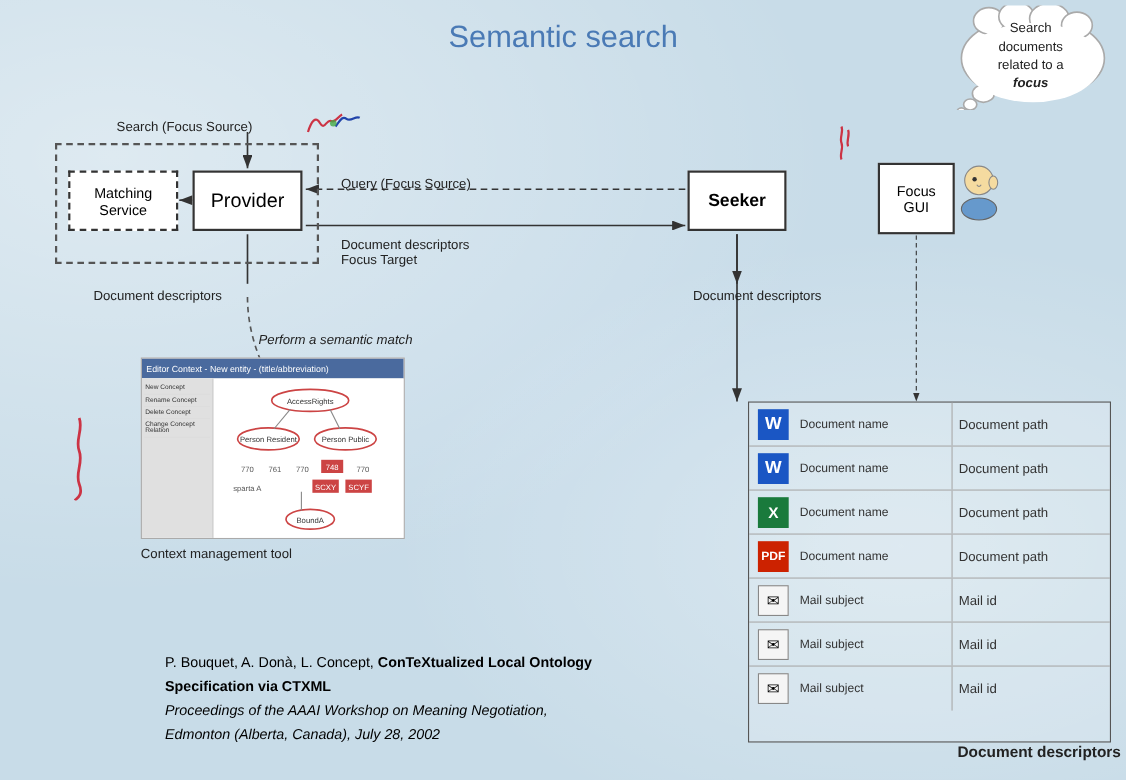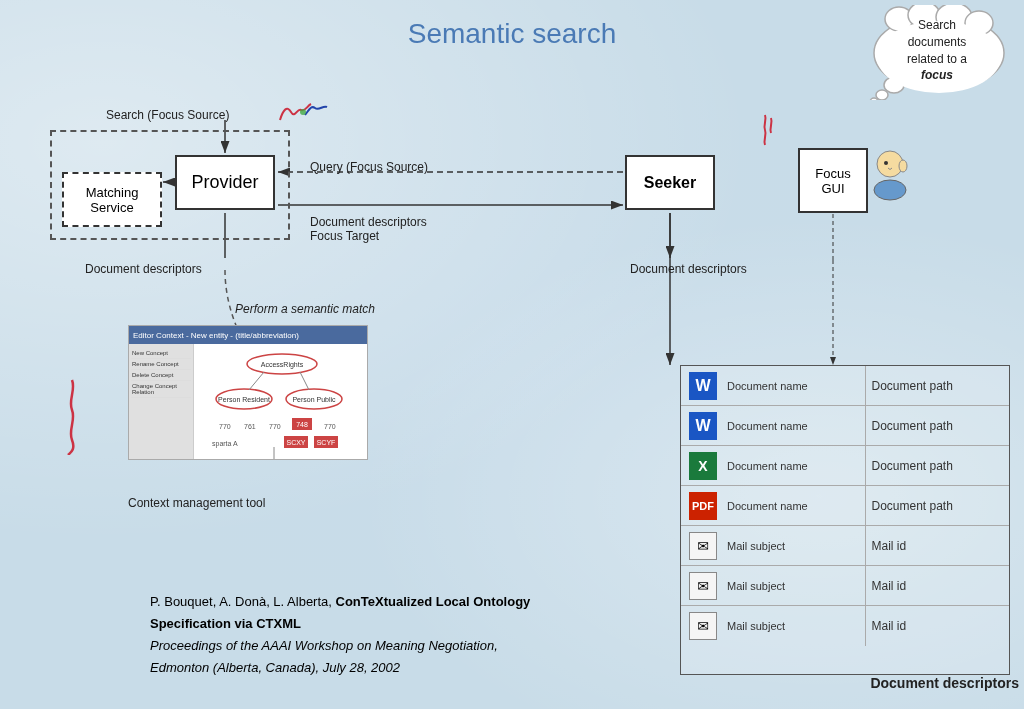--- a/index.html
+++ b/index.html
@@ -73,21 +73,20 @@
       font-weight: normal;
     }
 
     .box-matching {
       top: 155px;
       left: 62px;
       width: 100px;
       height: 55px;
       border: 2px dashed #333;
       font-size: 13px;
-      margin-top: 17px;
     }
 
     .box-seeker {
       top: 155px;
       left: 625px;
       width: 90px;
       height: 55px;
       font-size: 16px;
       font-weight: bold;
     }
@@ -216,21 +215,21 @@
       justify-content: center;
       font-size: 14px;
     }
 
     
     .screenshot-box {
       position: absolute;
       top: 325px;
       left: 128px;
       width: 240px;
-      height: 135px;
+      height: 165px;
       background: #e8e8e8;
       border: 1px solid #aaa;
       overflow: hidden;
     }
 
     .screenshot-titlebar {
       background: #4a6a9e;
       height: 18px;
       display: flex;
       align-items: center;
@@ -592,21 +591,21 @@
     </div>
   </div>
 </div>
 
 <div class="doc-desc-label">
   <span>Document descriptors</span>
 </div>
 
 <div class="citation">
   <div>
-    <span>P. Bouquet, A. Donà, L. Alberta,</span>
+    <span>P. Bouquet, A. Donà, L. Concept,</span>
     <span class="bold-text">ConTeXtualized Local Ontology</span>
     <span class="bold-text"> </span>
   </div>
   <div>
     <span class="bold-text">Specification via CTXML</span>
   </div>
   <div>
     <span class="italic-text">Proceedings of the AAAI Workshop on Meaning Negotiation,</span>
   </div>
   <div>

